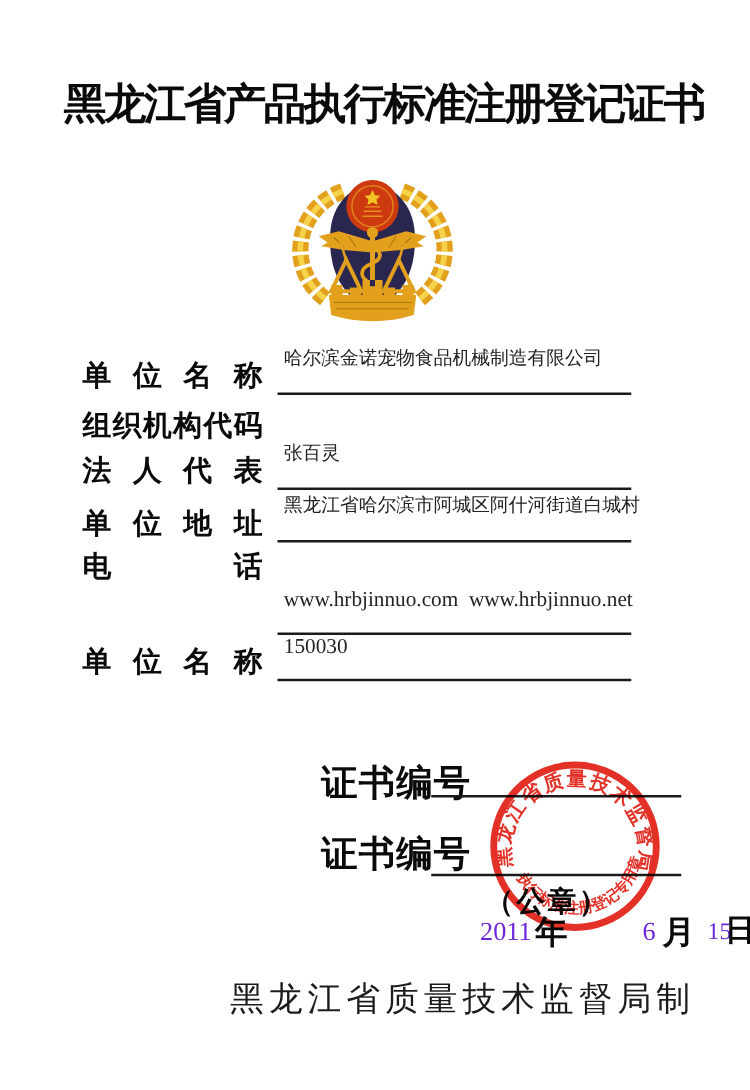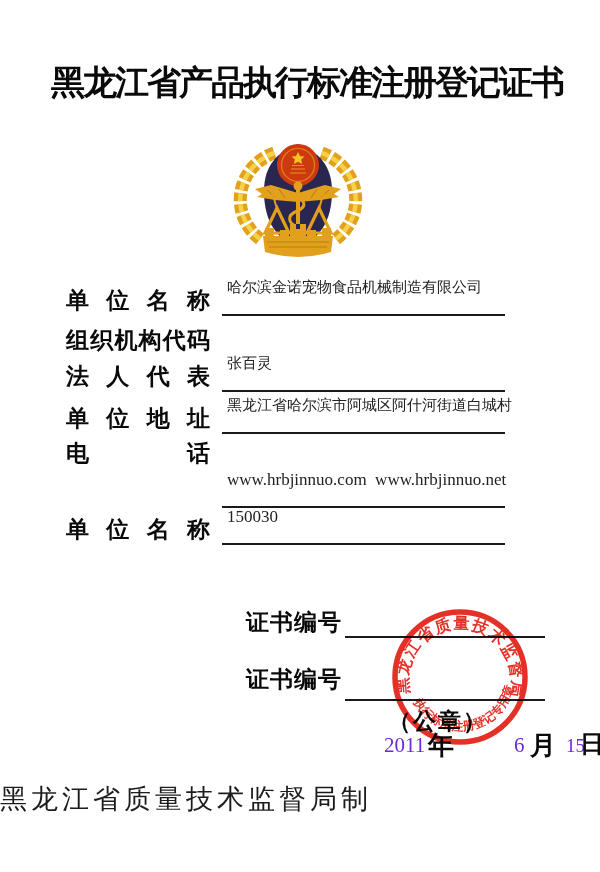--- a/index.html
+++ b/index.html
@@ -21,31 +21,31 @@
     text-align:justify;text-align-last:justify;
     font-family:"Liberation Serif","DejaVu Serif",serif;
   }
   .row .value{
     position:absolute;left:222px;width:278px;bottom:0;height:26px;
     border-bottom:2px solid #1a1a1a;padding:0 0 13px 5px;
     font-size:17px;line-height:25px;white-space:pre;color:#222;
   }
   .row .value.cjk{font-size:15px;}
   
-  .cert-label{position:absolute;font-size:23px;font-weight:bold;letter-spacing:1px;color:#0a0a0a;}
+  .cert-label{position:absolute;font-size:29px;font-weight:bold;letter-spacing:1px;color:#0a0a0a;margin-left:11px;}
   .cert-line{position:absolute;left:345px;width:200px;height:2px;background:#1a1a1a;}
   .seal-note{position:absolute;left:388px;top:662px;font-size:23px;font-weight:bold;letter-spacing:2px;color:#0a0a0a;margin-top:44px;}
   
   .seal{position:absolute;left:389px;top:606px;width:142px;height:142px;mix-blend-mode:multiply;opacity:.95;z-index:5;}
   
   .date-num{position:absolute;font-size:21px;color:#6d28d9;}
   .date-unit{position:absolute;font-size:26px;font-weight:bold;color:#0a0a0a;}
   .footer{
-    position:absolute;top:781px;left:0;right:0;text-align:left;
-    font-size:27px;letter-spacing:4px;padding-right:13px;color:#1c1c1c;
+    position:absolute;top:781px;left:0;right:0;text-align:right;
+    font-size:27px;letter-spacing:4px;padding-right:44px;color:#1c1c1c;
   }
 </style>
 </head>
 <body>
 
 <div class="page-title">黑龙江省产品执行标准注册登记证书</div>
 
 <svg class="emblem" viewBox="0 0 134 127">
 
   <g>

